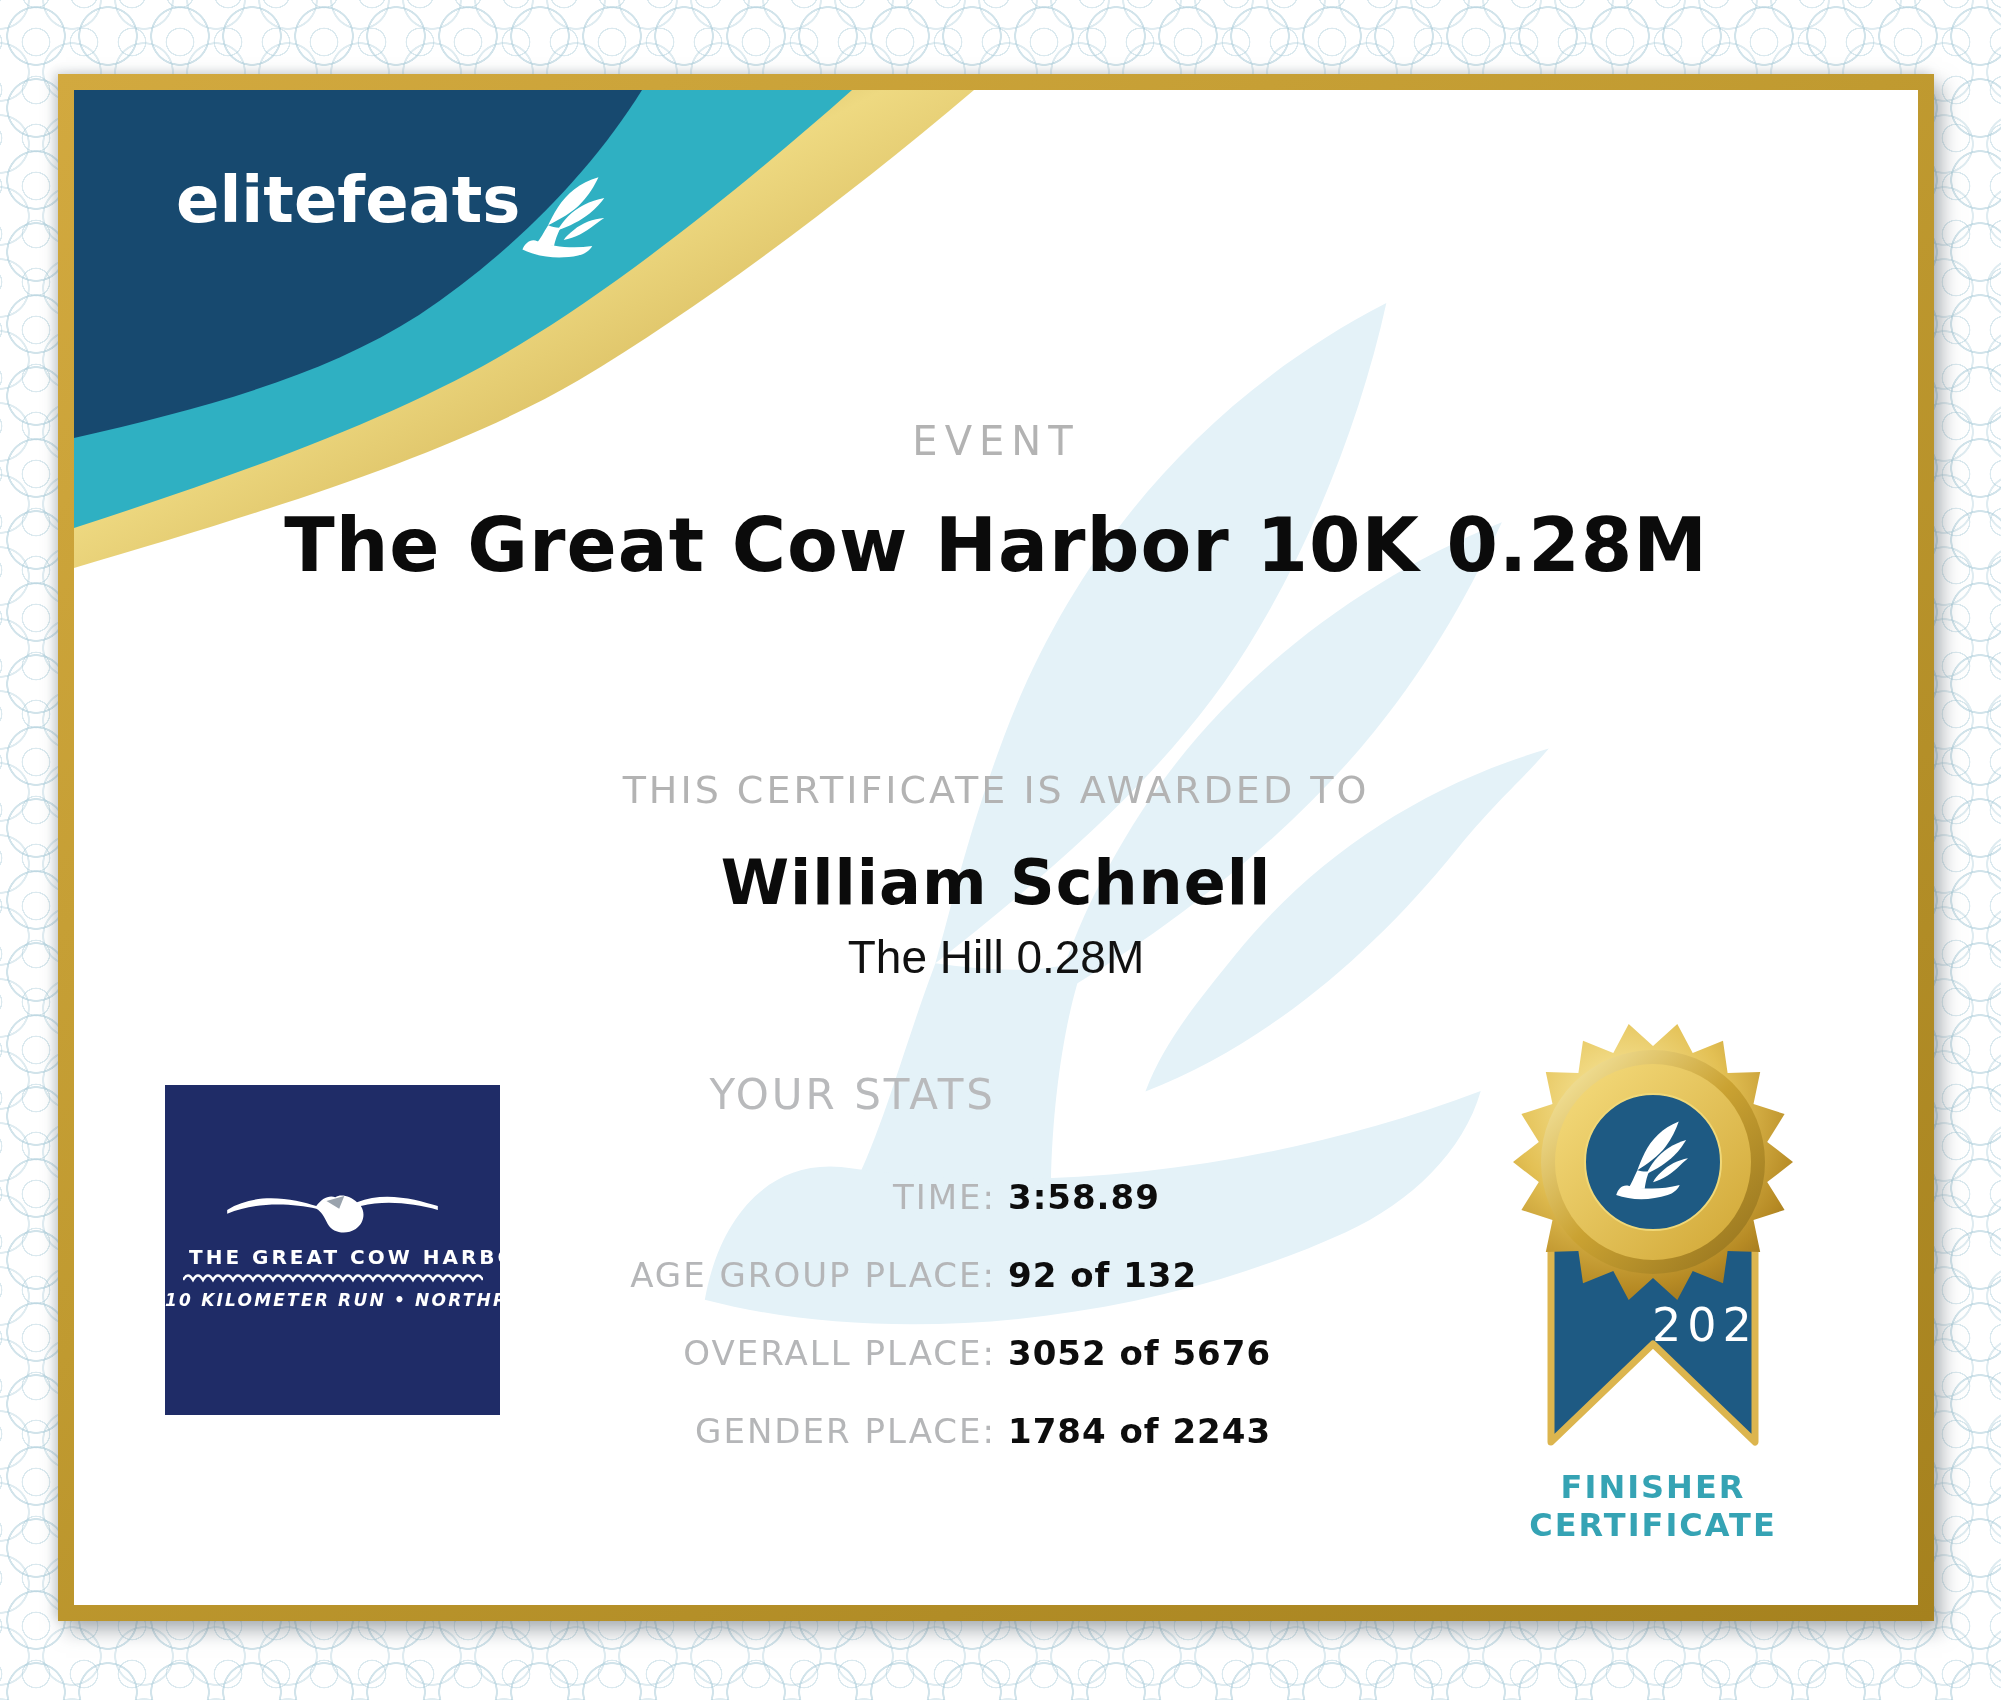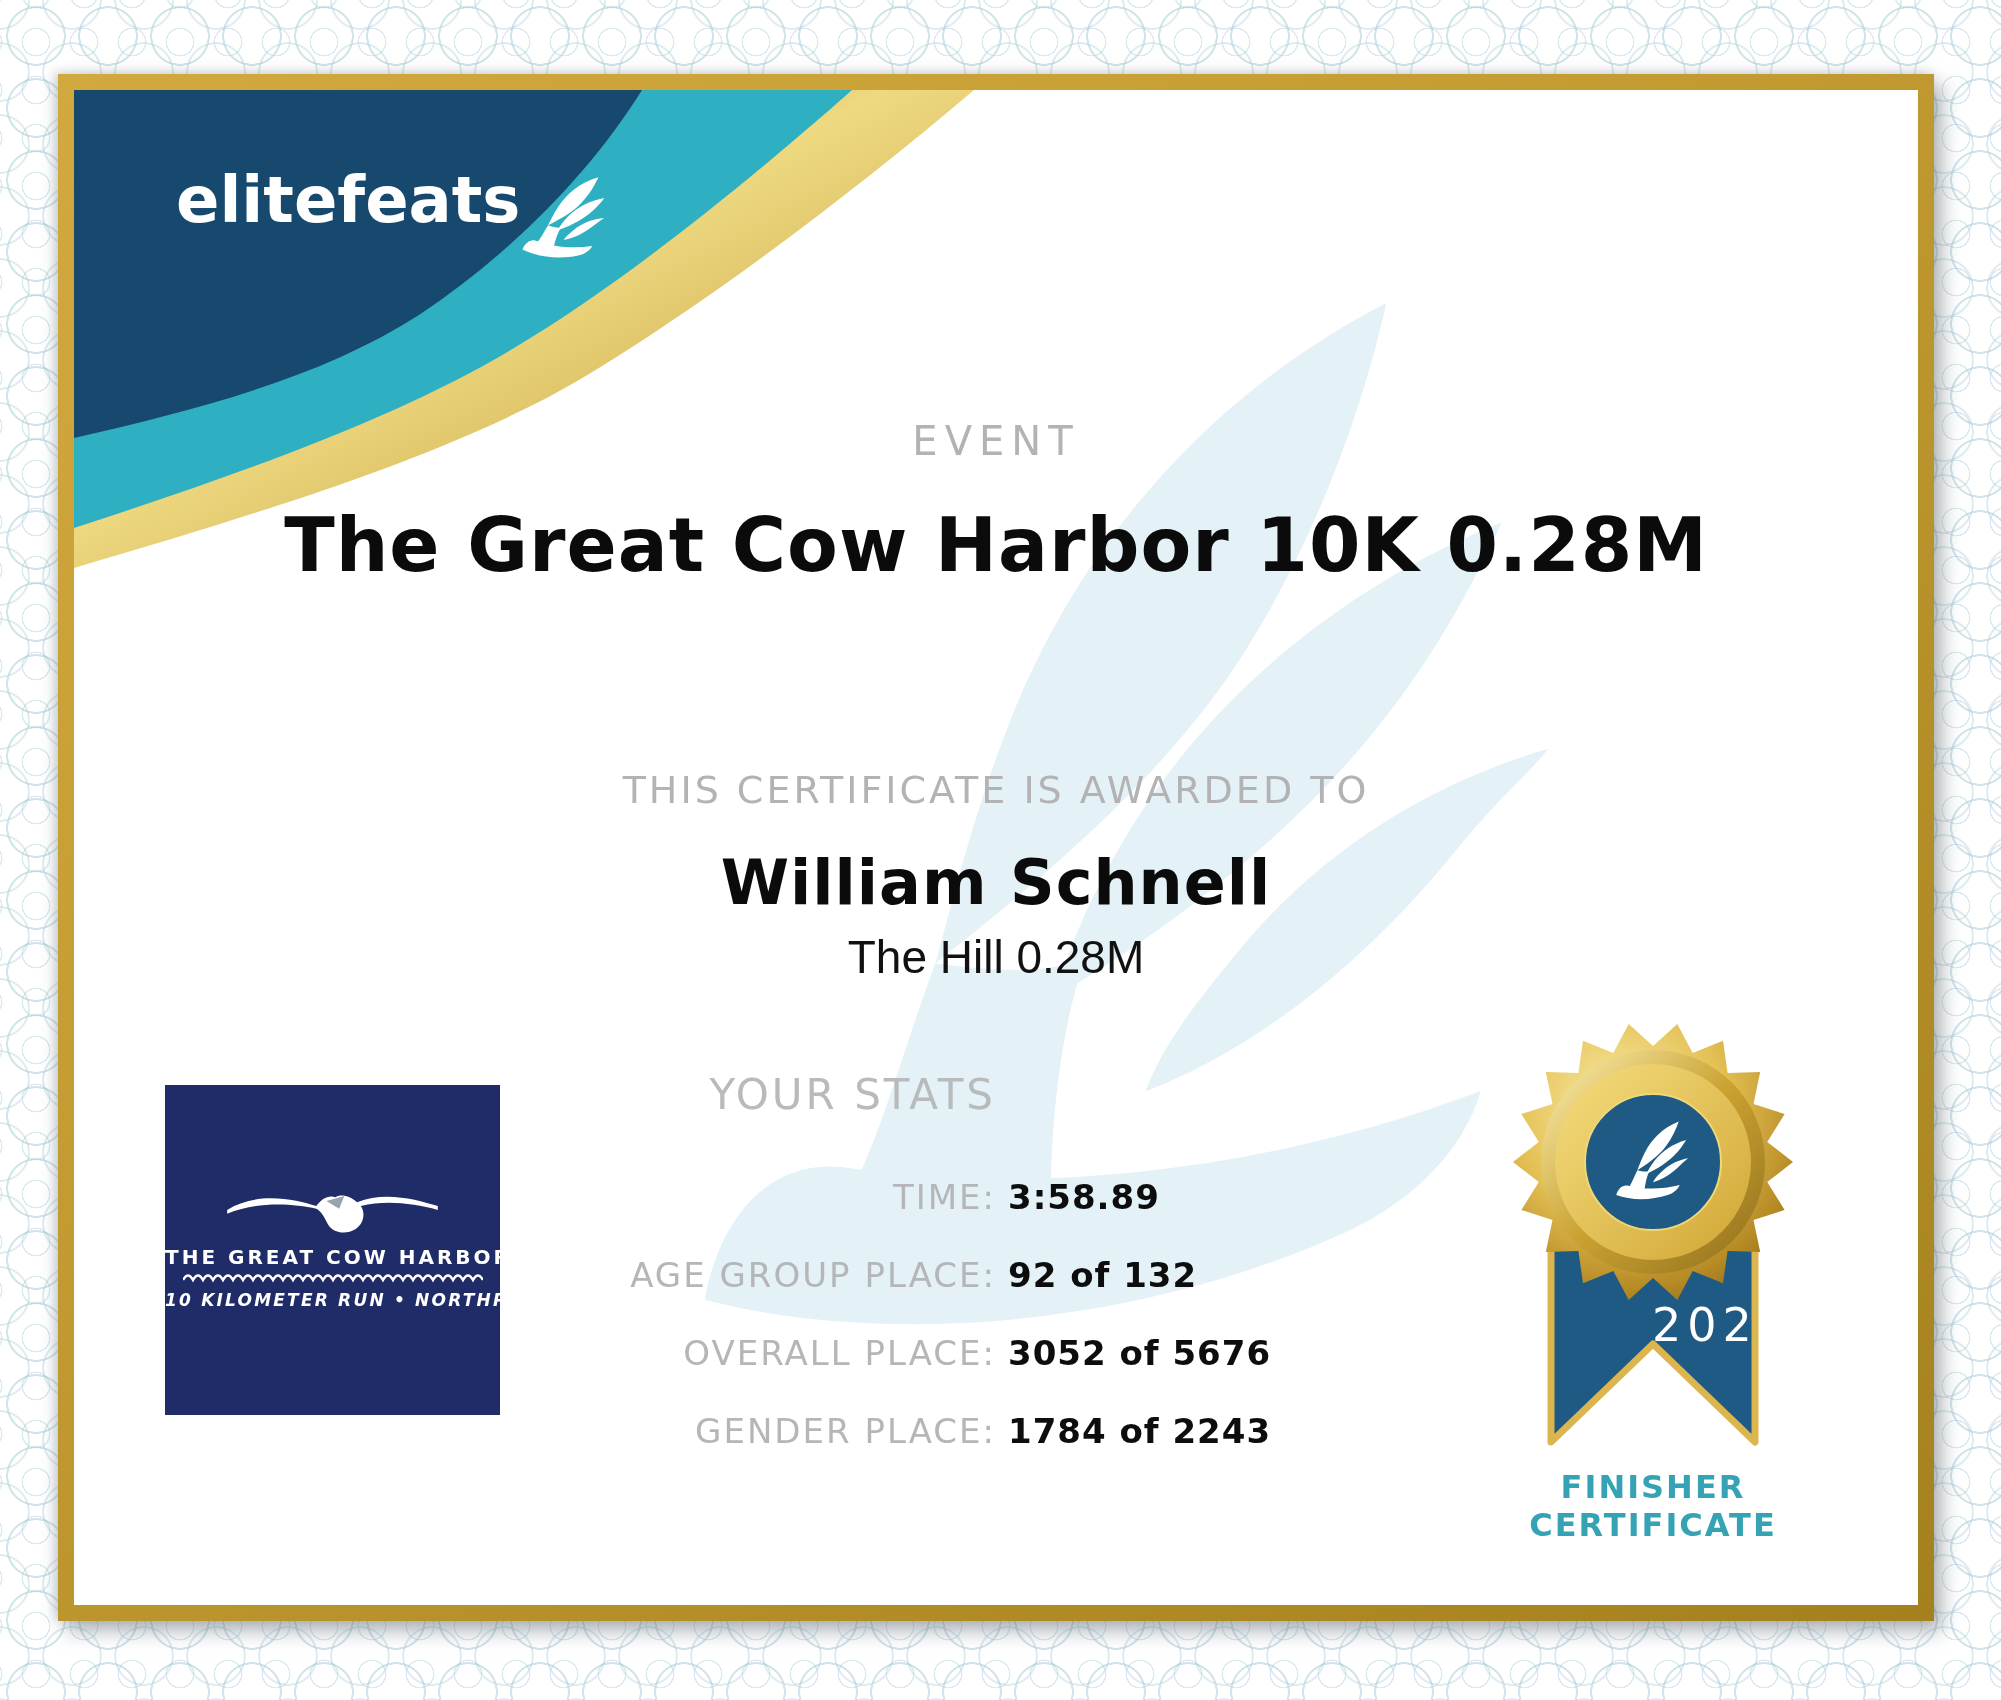--- a/index.html
+++ b/index.html
@@ -41,21 +41,21 @@
 
   .your-stats{position:absolute;top:980px;right:922px;color:#b9babc;font-size:42px;letter-spacing:3px;font-weight:400;white-space:nowrap;}
   .stat-row{position:absolute;left:0;width:100%;height:44px;}
   .stat-label{position:absolute;right:922px;color:#b5b6b8;font-size:34px;letter-spacing:2px;font-weight:400;white-space:nowrap;}
   .stat-value{position:absolute;left:934px;color:#0d0d0d;font-size:34px;font-weight:700;letter-spacing:1px;white-space:nowrap;text-align:center;}
   .row-time{top:1087px;} .row-age{top:1165px;} .row-overall{top:1243px;} .row-gender{top:1321px;}
 
   .race-logo{position:absolute;left:91px;top:995px;width:335px;height:330px;background:#1f2c67;}
   .race-logo .gull{position:absolute;left:0;top:88px;width:335px;height:70px;}
   .race-logo-title{position:absolute;left:0;right:0;top:160px;text-align:center;color:#ffffff;
-    font-size:20px;font-weight:700;letter-spacing:3px;white-space:nowrap;}
+    font-size:20px;font-weight:700;letter-spacing:3px;white-space:nowrap;padding-left:24px;}
   .race-logo-wave{position:absolute;left:18px;top:186px;width:300px;height:14px;}
   .race-logo-sub{position:absolute;left:0;right:0;top:205px;text-align:center;color:#ffffff;
     font-size:17px;font-weight:700;letter-spacing:2.2px;white-space:nowrap;font-style:italic;}
 
   .badge{position:absolute;left:1439px;top:922px;width:280px;height:450px;}
   .badge-year{position:absolute;left:1439px;top:1208px;width:280px;text-align:right;
     color:#ffffff;font-size:46px;font-weight:400;letter-spacing:6px;}
   .badge-caption{position:absolute;left:1429px;top:1378px;width:300px;text-align:center;
     color:#35a3b4;font-size:32px;font-weight:700;letter-spacing:2px;line-height:38px;}
 </style>

